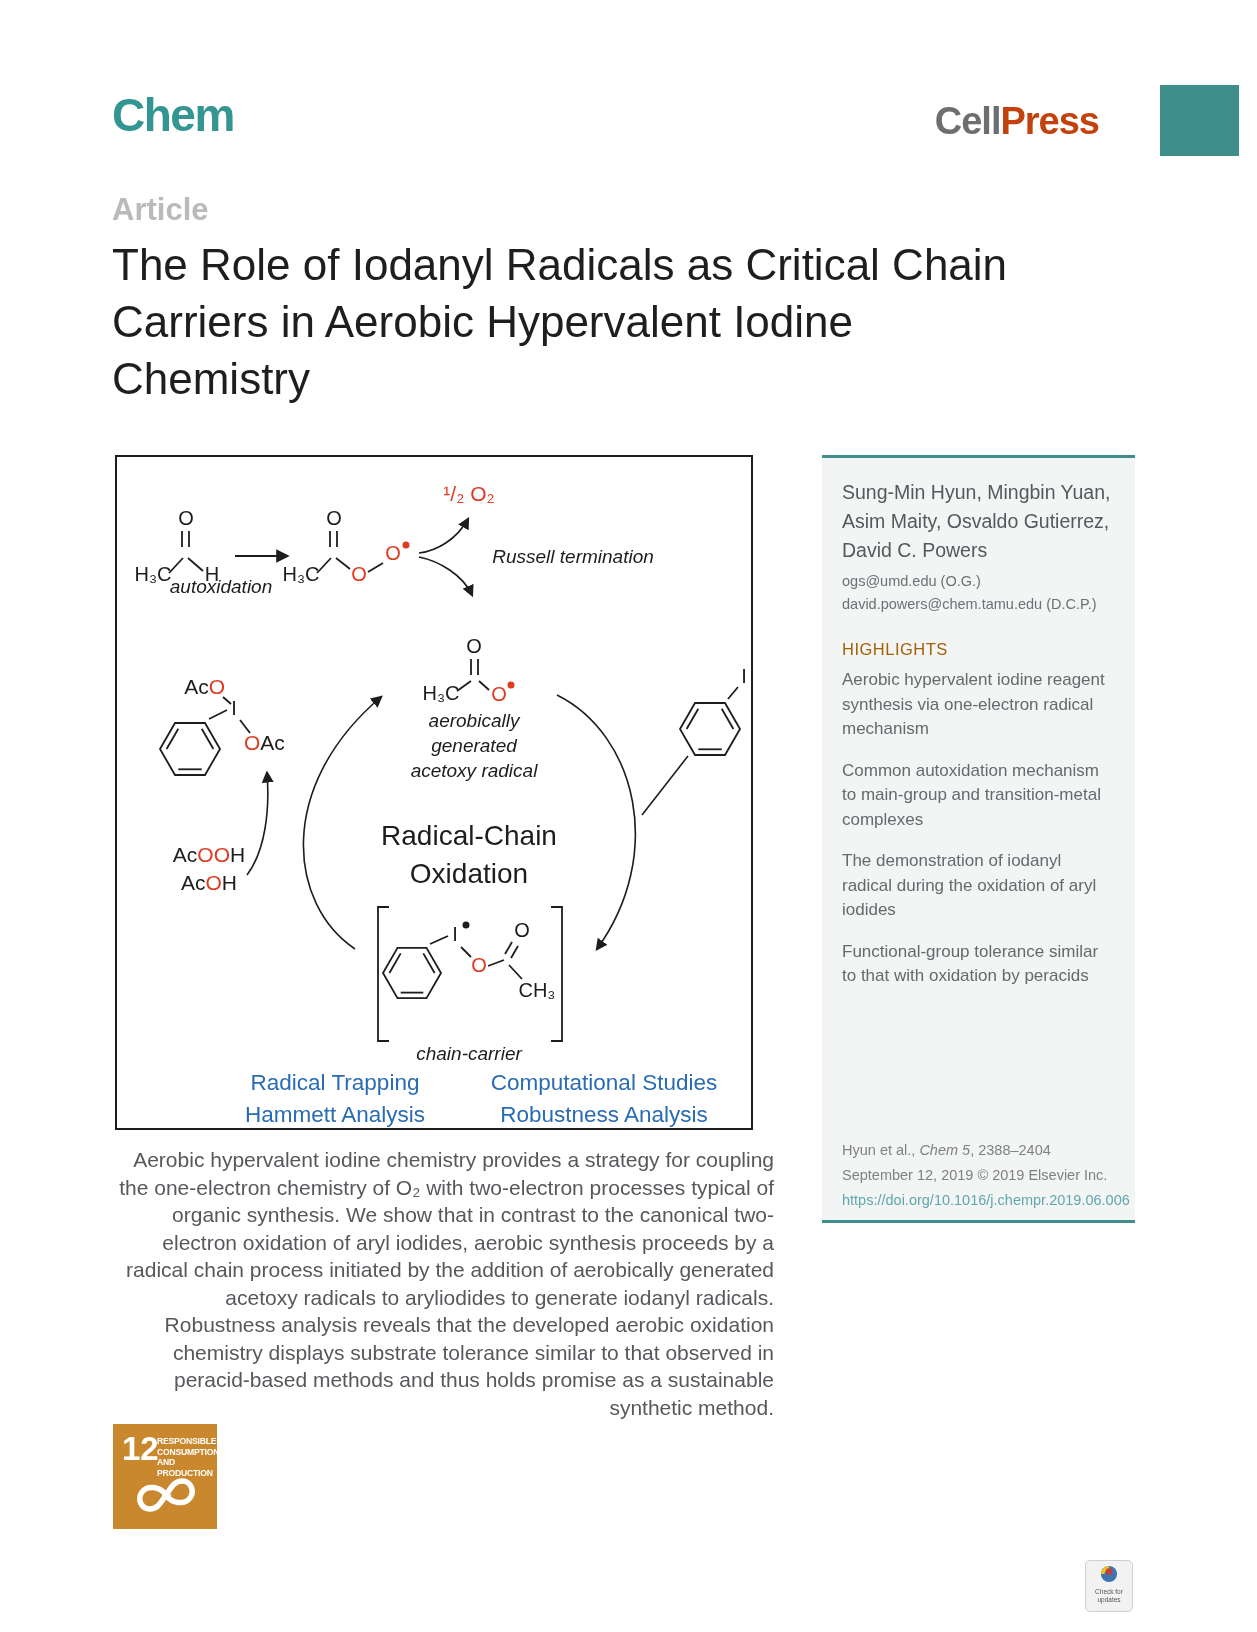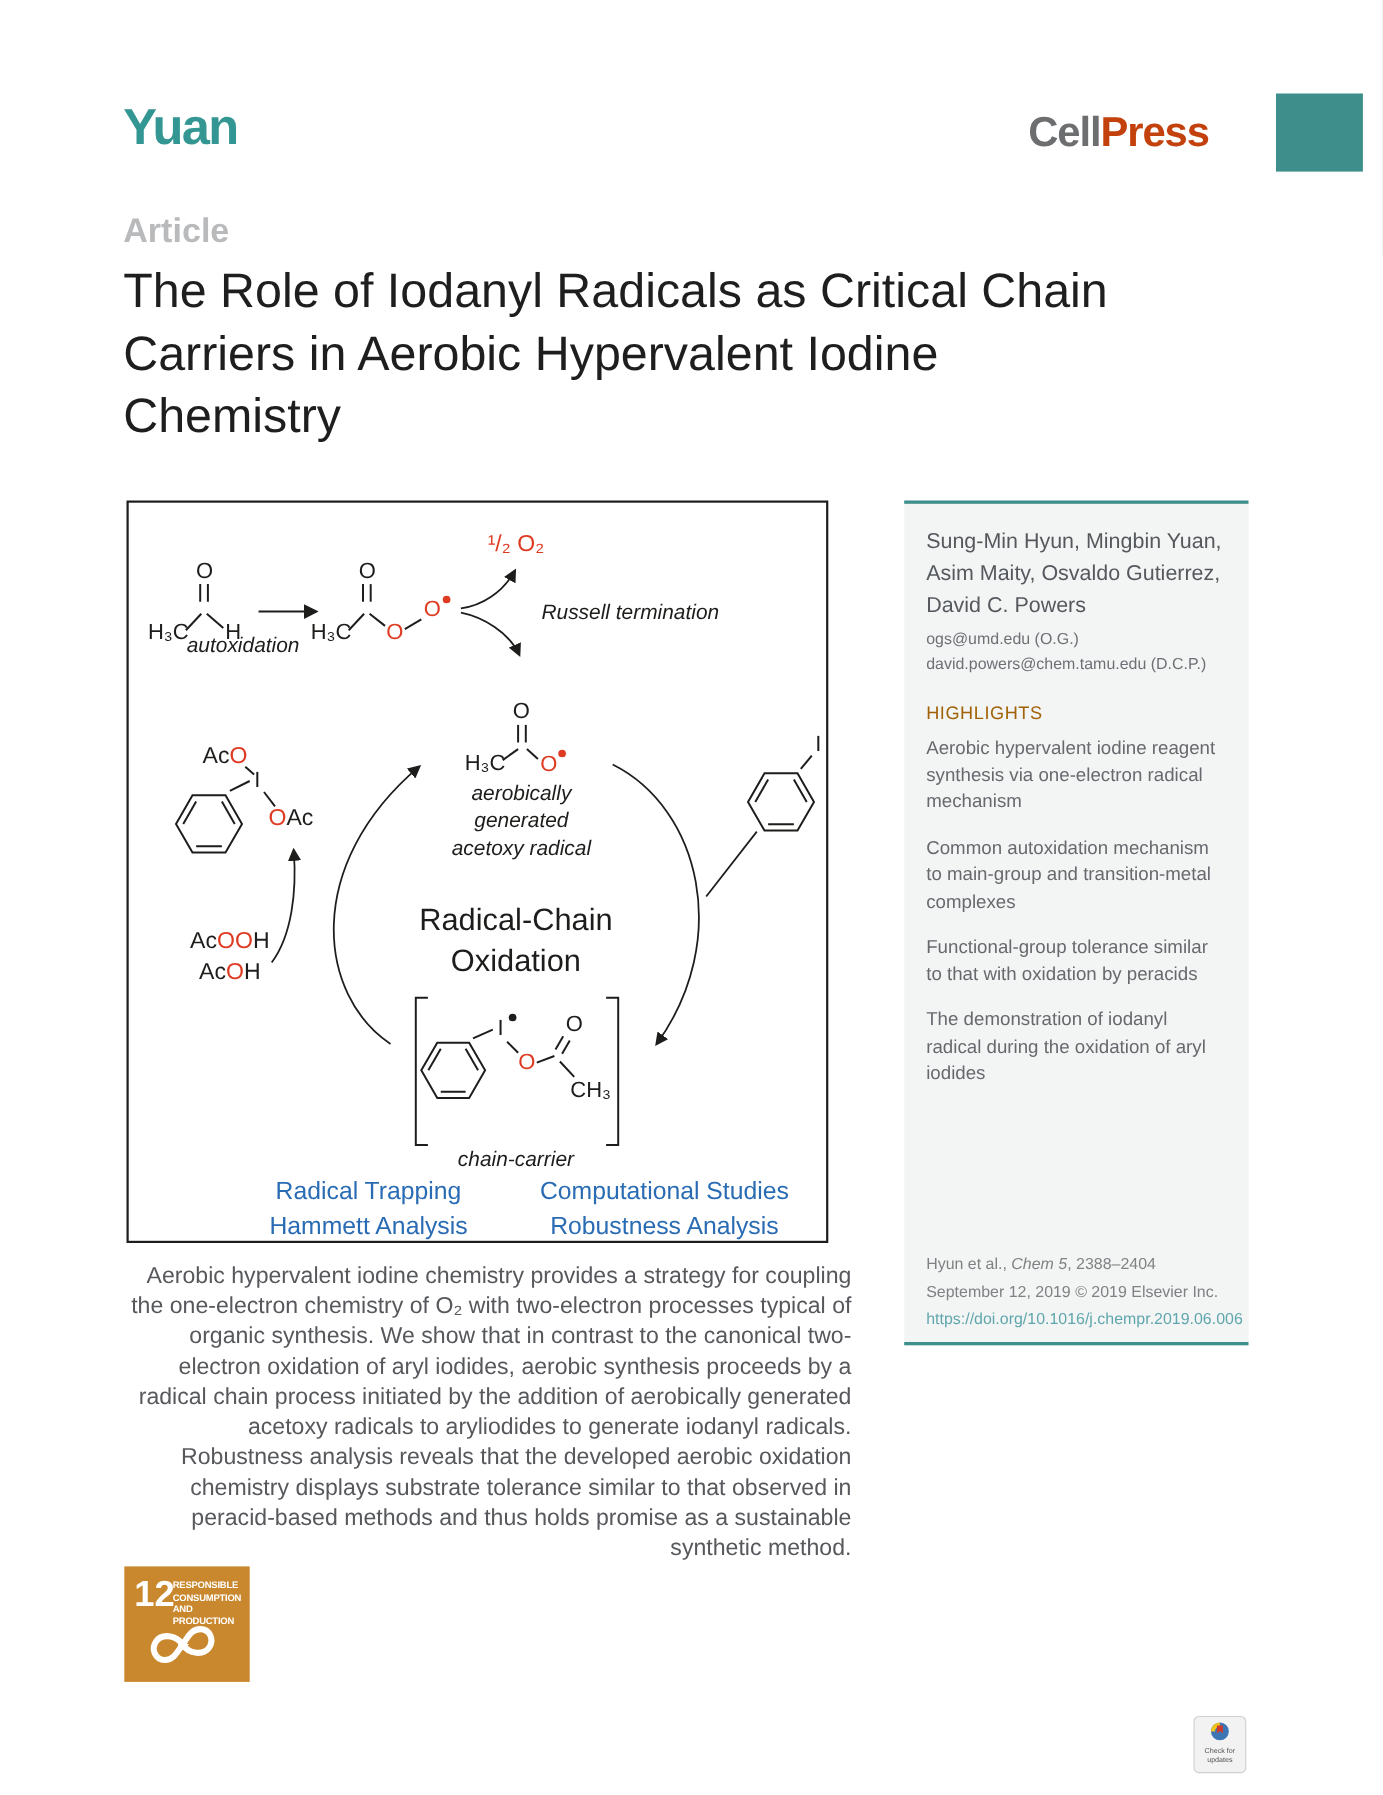--- a/index.html
+++ b/index.html
@@ -35,21 +35,21 @@
   .authors{font-size:19.5px;line-height:29px;color:#55595e;margin-top:6px;}
   .emails{margin-top:5px;font-size:14.5px;line-height:23px;color:#6d7175;}
   .emails div{cursor:pointer;}
   .hl-title{margin-top:24px;font-size:16.5px;letter-spacing:.5px;color:#a16207;}
   .hl-item{margin-top:13px;font-size:17px;line-height:24.5px;color:#66696d;}
   .hl-item:first-of-type{margin-top:9px;}
   .citation{position:absolute;left:20px;bottom:7px;font-size:14.5px;line-height:25px;color:#808184;}
   .citation .doi{color:#5fa7ad;cursor:pointer;}
 
   
-  .sdg{position:absolute;left:113px;top:1424px;width:114px;height:105px;background:#c9882e;color:#fff;}
+  .sdg{position:absolute;left:113px;top:1424px;width:104px;height:105px;background:#c9882e;color:#fff;}
   .sdg .num{position:absolute;left:9px;top:6px;font-size:33px;font-weight:bold;}
   .sdg .lines{position:absolute;left:44px;top:12px;font-size:8.6px;font-weight:bold;line-height:10.5px;
               letter-spacing:-0.2px;}
   .sdg svg{position:absolute;left:18px;top:48px;}
 
   
   .badge{position:absolute;left:1085px;top:1560px;width:46px;height:50px;background:#f2f2f2;
          border:1px solid #cfcfcf;border-radius:5px;text-align:center;cursor:pointer;}
   .badge .txt{font-size:6.5px;line-height:7.5px;color:#555;margin-top:1px;}
   .badge svg{margin-top:4px;}
@@ -63,21 +63,21 @@
   .big{font-size:28px;}
   .blue{font-size:22.5px;fill:#2a6cb4;}
   .bond{stroke:#1d1d1b;stroke-width:1.8;fill:none;}
   .arc{stroke:#1d1d1b;stroke-width:1.6;fill:none;}
 </style>
 </head>
 <body>
 
 <div class="page">
 
-  <div class="chem-logo">Yuan</div>
+  <div class="chem-logo">Chem</div>
   <div class="cellpress">
     <span class="cell">Cell</span><span class="press">Press</span>
   </div>
   <div class="teal-block"></div>
 
   <div class="kicker">Article</div>
   <div class="title">
     <div>The Role of Iodanyl Radicals as Critical Chain</div>
     <div>Carriers in Aerobic Hypervalent Iodine</div>
     <div>Chemistry</div>
@@ -212,22 +212,22 @@
         <div>Asim Maity, Osvaldo Gutierrez,</div>
         <div>David C. Powers</div>
       </div>
       <div class="emails">
         <div>ogs@umd.edu (O.G.)</div>
         <div>david.powers@chem.tamu.edu (D.C.P.)</div>
       </div>
       <div class="hl-title">HIGHLIGHTS</div>
       <p class="hl-item">Aerobic hypervalent iodine reagent synthesis via one-electron radical mechanism</p>
       <p class="hl-item">Common autoxidation mechanism to main-group and transition-metal complexes</p>
+      <p class="hl-item">The demonstration of iodanyl radical during the oxidation of aryl iodides</p>
       <p class="hl-item">Functional-group tolerance similar to that with oxidation by peracids</p>
-      <p class="hl-item">The demonstration of iodanyl radical during the oxidation of aryl iodides</p>
     </div>
     <div class="citation">
       <div><span>Hyun et al., </span><i>Chem 5</i><span>, 2388–2404</span></div>
       <div>September 12, 2019 © 2019 Elsevier Inc.</div>
       <div class="doi">https://doi.org/10.1016/j.chempr.2019.06.006</div>
     </div>
   </div>
 
   <div class="sdg">
     <div class="num">12</div>

